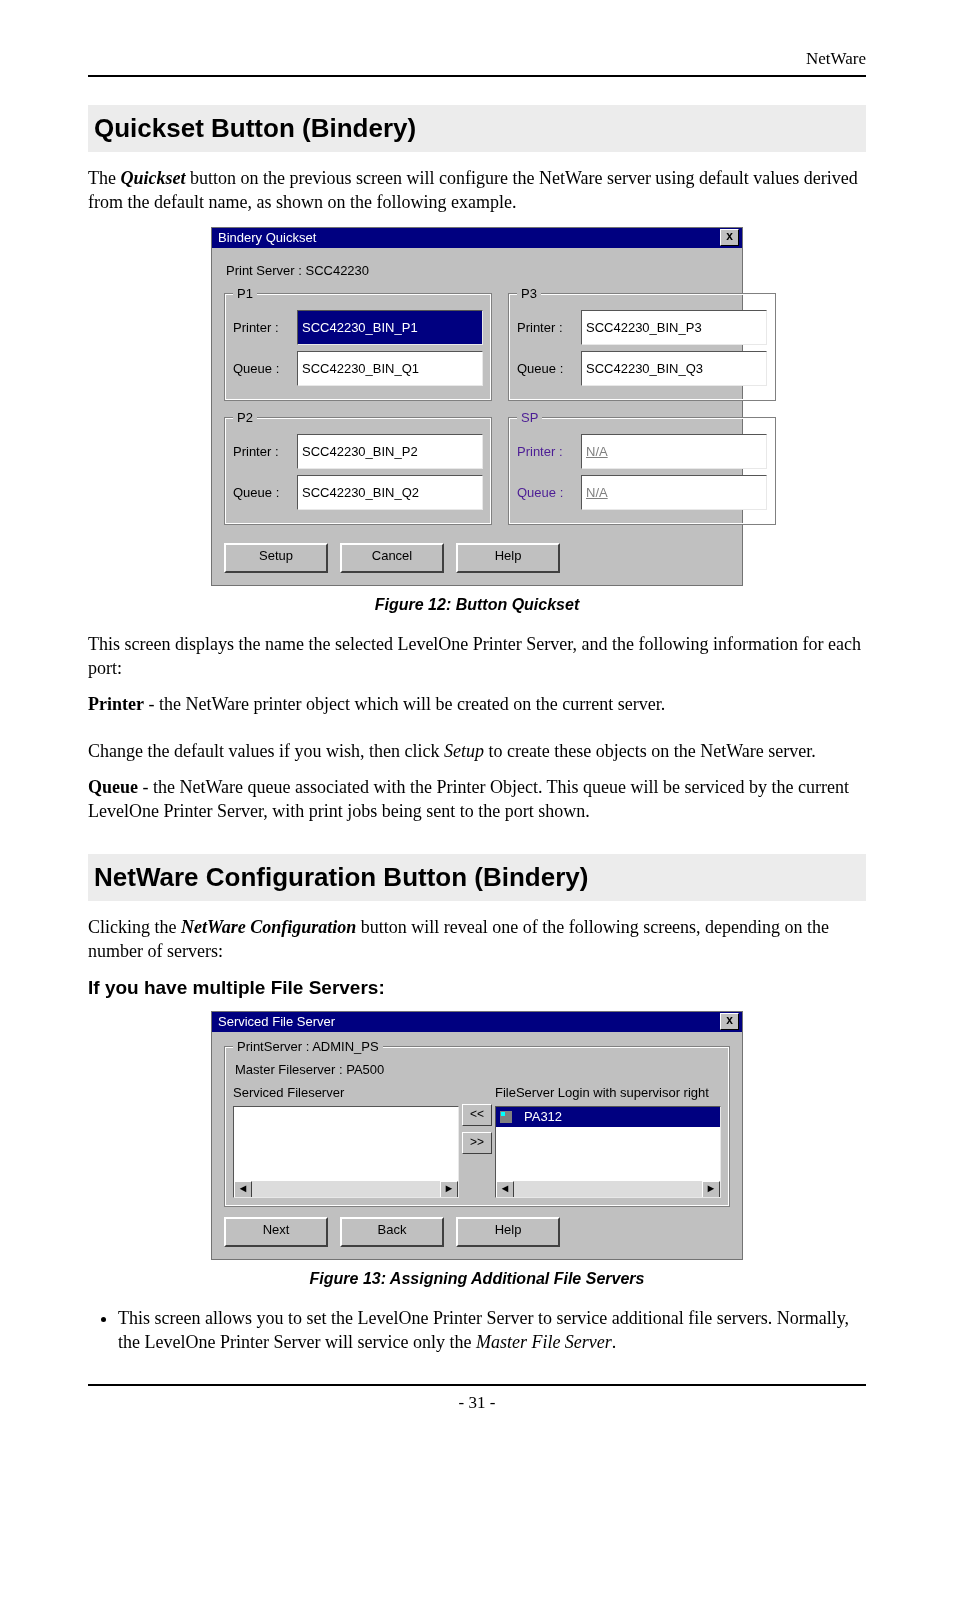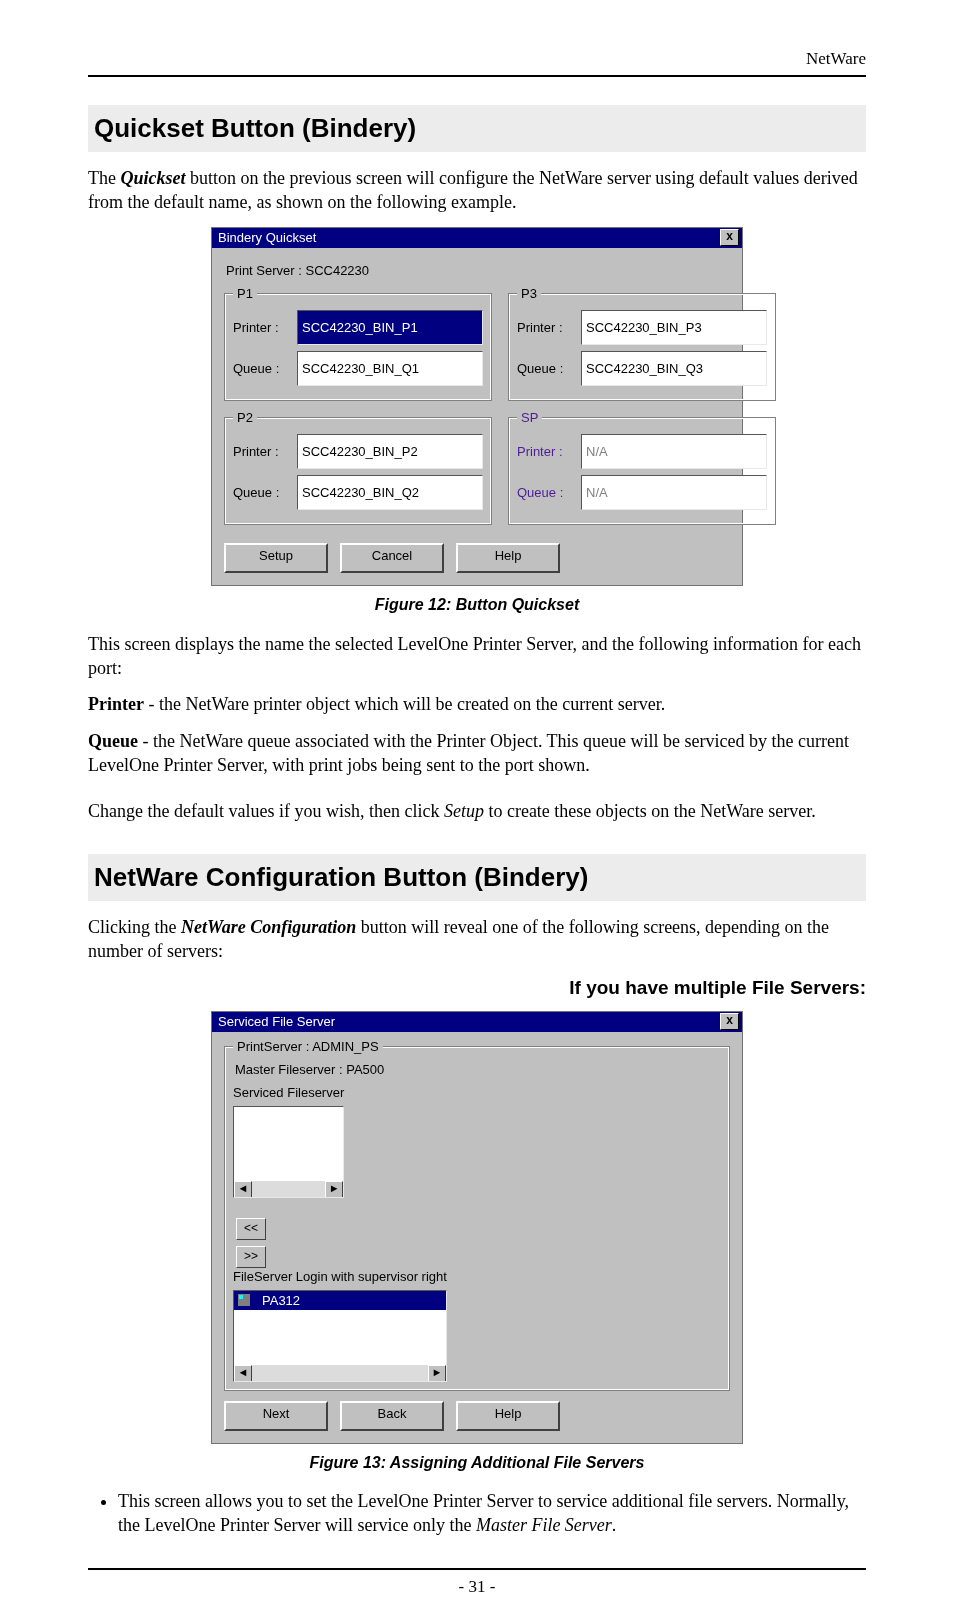--- a/index.html
+++ b/index.html
@@ -33,21 +33,20 @@
     font-weight: bold;
     font-size: 26px;
     padding: 6px 6px 6px 6px;
     margin: 0 0 14px 0;
   }
   h3.subhead {
     font-family: Arial, Helvetica, sans-serif;
     font-weight: bold;
     font-size: 19px;
     margin: 6px 0 10px 0;
-    text-align: right;
   }
   p { margin: 8px 0 12px 0; }
   .caption {
     text-align: center;
     font-style: italic;
     font-weight: bold;
     font-family: Arial, Helvetica, sans-serif;
     font-size: 16px;
     margin: 8px 0 16px 0;
   }
@@ -130,21 +129,21 @@
     border-top: 1px solid #555;
     border-left: 1px solid #555;
     border-right: 1px solid #e8e8e8;
     border-bottom: 1px solid #e8e8e8;
     outline: none;
   }
   .textbox.selected {
     background: #000080;
     color: #fff;
   }
-  .textbox.grey { color: #808080; }
+  .textbox.grey { color: #808080; text-decoration: underline; }
   .btnrow {
     display: flex;
     gap: 12px;
     margin-top: 10px;
   }
   .winbtn {
     width: 100px;
     height: 26px;
     background: #c0c0c0;
     border-top: 2px solid #fff;
@@ -225,21 +224,20 @@
     border-right: 1px solid #404040;
     border-bottom: 1px solid #404040;
     text-align:center;
     font-size:12px;
     line-height:18px;
     cursor:pointer;
   }
   .listcols {
     display: flex;
     align-items: flex-start;
-    flex-direction: column;
   }
   .listcol { flex:1; }
   .collabel { margin-bottom: 4px; display:block; }
   ul.bullet {
     margin: 6px 0 12px 0;
     padding-left: 30px;
   }
   ul.bullet li { margin-bottom: 10px; }
   .footer {
     margin-top: 30px;
@@ -339,24 +337,24 @@
           <div class="winbtn">Cancel</div>
           <div class="winbtn">Help</div>
         </div>
       </div>
     </div>
   </div>
   <div class="caption">Figure 12: Button Quickset</div>
 
   <p>This screen displays the name the selected LevelOne Printer Server, and the following information for each port:</p>
   <p><b>Printer</b><span> - the NetWare printer object which will be created on the current server.</span></p>
-  <p><b>Queue</b><span> - the NetWare queue associated with the Printer Object. This queue will be serviced by the current LevelOne Printer Server, with print jobs being sent to the port shown.</span></p>
   <p style="margin-top:22px">
     <span>Change the default values if you wish, then click </span><i>Setup</i><span> to create these objects on the NetWare server.</span>
   </p>
+  <p><b>Queue</b><span> - the NetWare queue associated with the Printer Object. This queue will be serviced by the current LevelOne Printer Server, with print jobs being sent to the port shown.</span></p>
 
   <h2 class="section" style="margin-top:30px">NetWare Configuration Button (Bindery)</h2>
 
   <p>
     <span>Clicking the </span><b><i>NetWare Configuration</i></b><span> button will reveal one of the following screens, depending on the number of servers:</span>
   </p>
 
   <h3 class="subhead">If you have multiple File Servers:</h3>
 
   <div class="figwrap">

